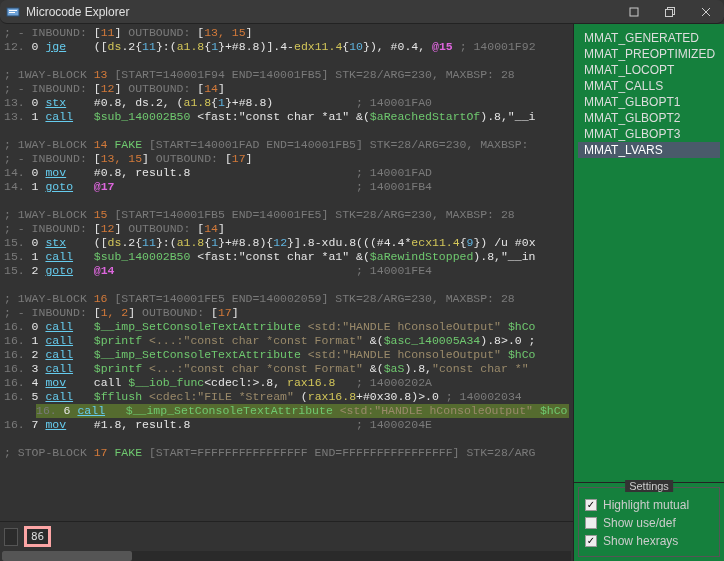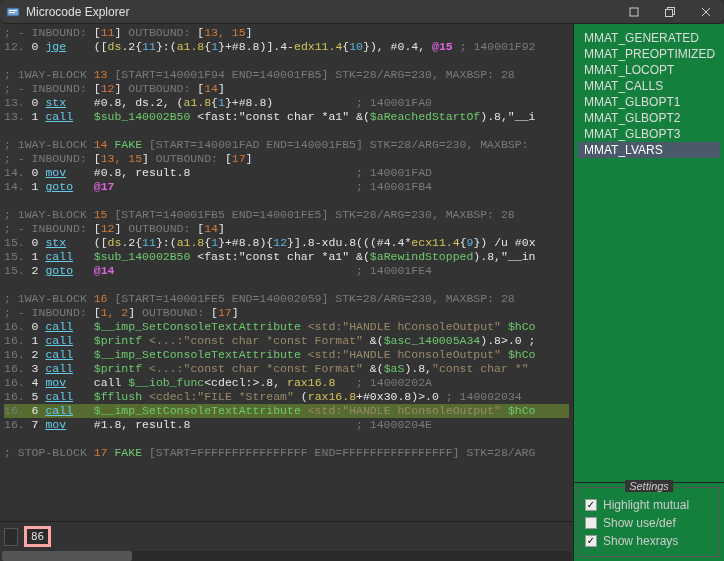--- a/index.html
+++ b/index.html
@@ -7,42 +7,42 @@
 .titlebar { display: flex; align-items: center; justify-content: space-between; background: #3a3a3a; height: 24px; padding-left: 6px; border-bottom: 1px solid #222; border-radius: 7px; }
 .titlebar-left { display: flex; align-items: center; gap: 6px; }
 .titlebar-icon svg { display: block; }
 .titlebar-title { font-size: 12px; color: #e0e0e0; }
 .titlebar-buttons { display: flex; height: 100%; }
 .tb-btn { width: 36px; height: 100%; display: flex; align-items: center; justify-content: center; color: #ccc; }
 .content { display: flex; height: calc(100% - 24px); }
 .main-pane { flex: 1; display: flex; flex-direction: column; background: #333; border-right: 1px solid #222; min-width: 0; }
 .code-area { flex: 1; overflow: hidden; padding: 2px 4px; font-family: Consolas, "Courier New", monospace; font-size: 11.5px; line-height: 14px; white-space: pre; }
 .line { display: block; }
-.line.hl { background: #556b2f; }
+.line.hl { background: #556b2f; margin-left: 32px; }
 .c-dim { color: #7a7a7a; }
 .c-key { color: #66ccee; text-decoration: underline; }
 .c-num { color: #5fb3df; }
 .c-yel { color: #d3c659; text-align: right; }
 .c-grn { color: #6fc96f; }
 .c-wht { color: #e6e6e6; }
 .c-mag { color: #dd66dd; font-weight: bold; }
 .c-org { color: #d37a3a; }
 .c-brn { color: #9a8a6a; }
 .bottom-bar { display: flex; align-items: center; gap: 6px; padding: 4px; border-top: 1px solid #222; }
 .search-box { width: 14px; height: 18px; background: #2b2b2b; border: 1px solid #555; }
 .loc-box { background: #2b2b2b; border: 3px solid #fca5a5; color: #ddd; padding: 1px 4px; font-family: Consolas, monospace; font-size: 11px; }
 .hscroll { height: 10px; background: #2a2a2a; position: relative; margin: 0 2px; }
 .hscroll-thumb { position: absolute; left: 0; top: 0; height: 100%; width: 130px; background: #555; border-radius: 2px; }
 .side-pane { width: 150px; display: flex; flex-direction: column; background: #15803d; }
 .list { flex: 1; padding: 6px 4px; overflow: auto; }
 .list-item { padding: 1px 6px; color: #ddd; font-size: 12px; cursor: default; }
 .list-item.selected { background: #4a5a6a; color: #fff; }
 .settings { border-top: 1px solid #222; padding: 4px; }
 .settings-group { border: 1px solid #555; position: relative; padding: 8px 6px 6px; }
-.settings-legend { position: absolute; top: -8px; left: 50%; transform: translateX(-50%); background: #333; padding: 0 4px; font-size: 11px; color: #ccc; font-style: italic; }
+.settings-legend { position: absolute; top: -8px; left: 50%; transform: translateX(-50%); background: #333; padding: 0 4px; font-size: 11px; color: #ccc; }
 .chk-row { display: flex; align-items: center; gap: 6px; padding: 2px 0; font-size: 12px; }
 .chk { width: 12px; height: 12px; border: 1px solid #999; background: #eee; display: inline-flex; align-items: center; justify-content: center; font-size: 10px; color: #000; line-height: 1; }
 </style>
 </head>
 <body>
 
 <div class="titlebar">
   <div class="titlebar-left">
     <span class="titlebar-icon">
       <svg width="14" height="14" viewBox="0 0 14 14">

